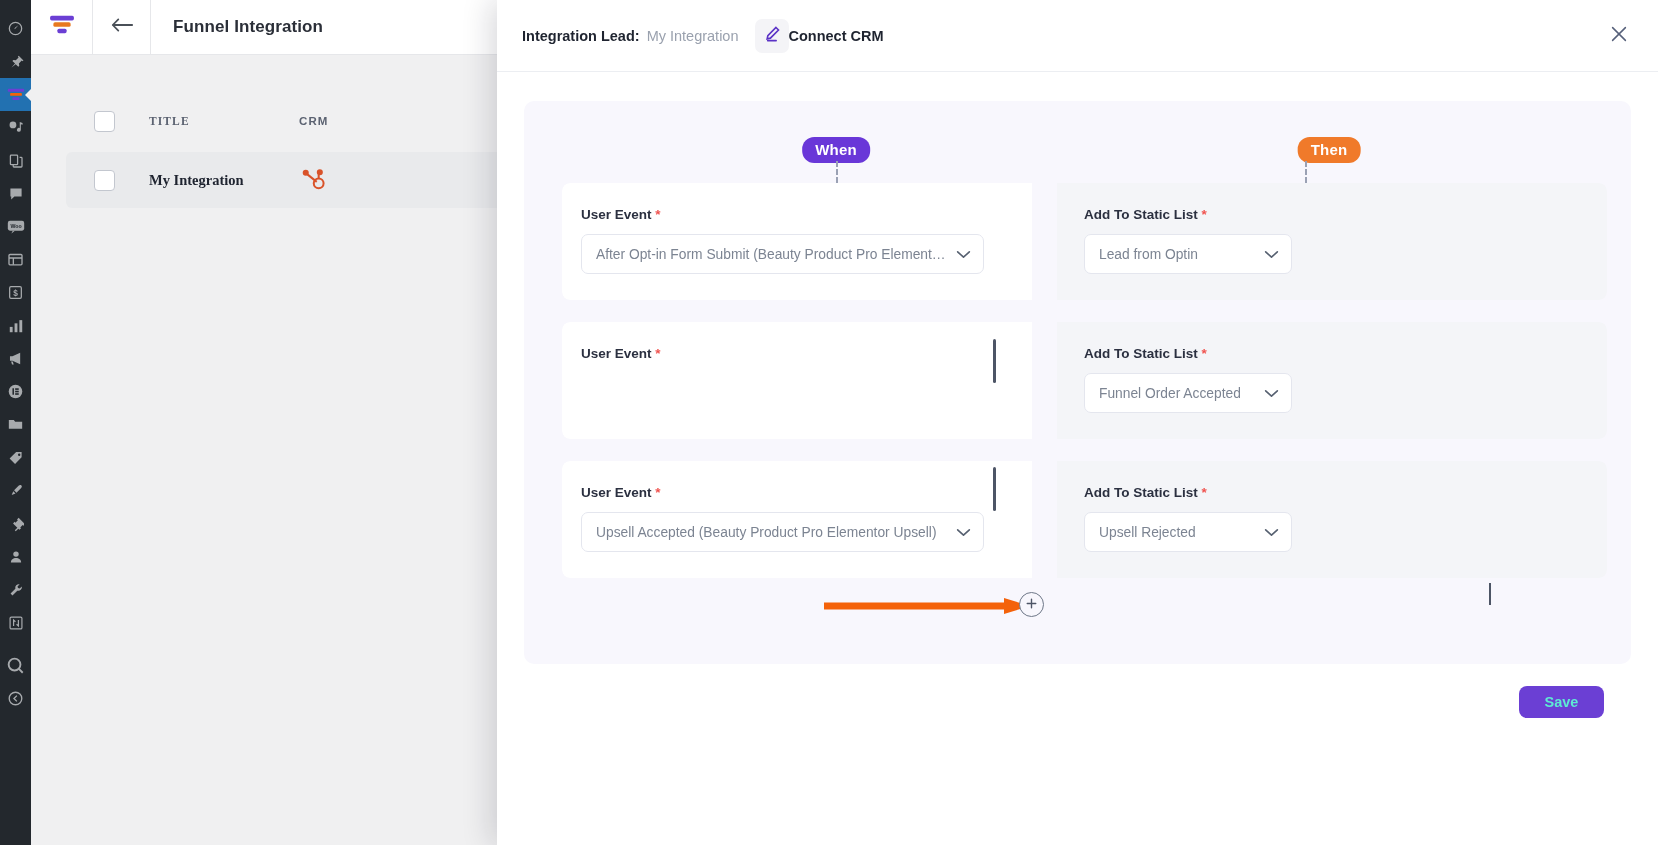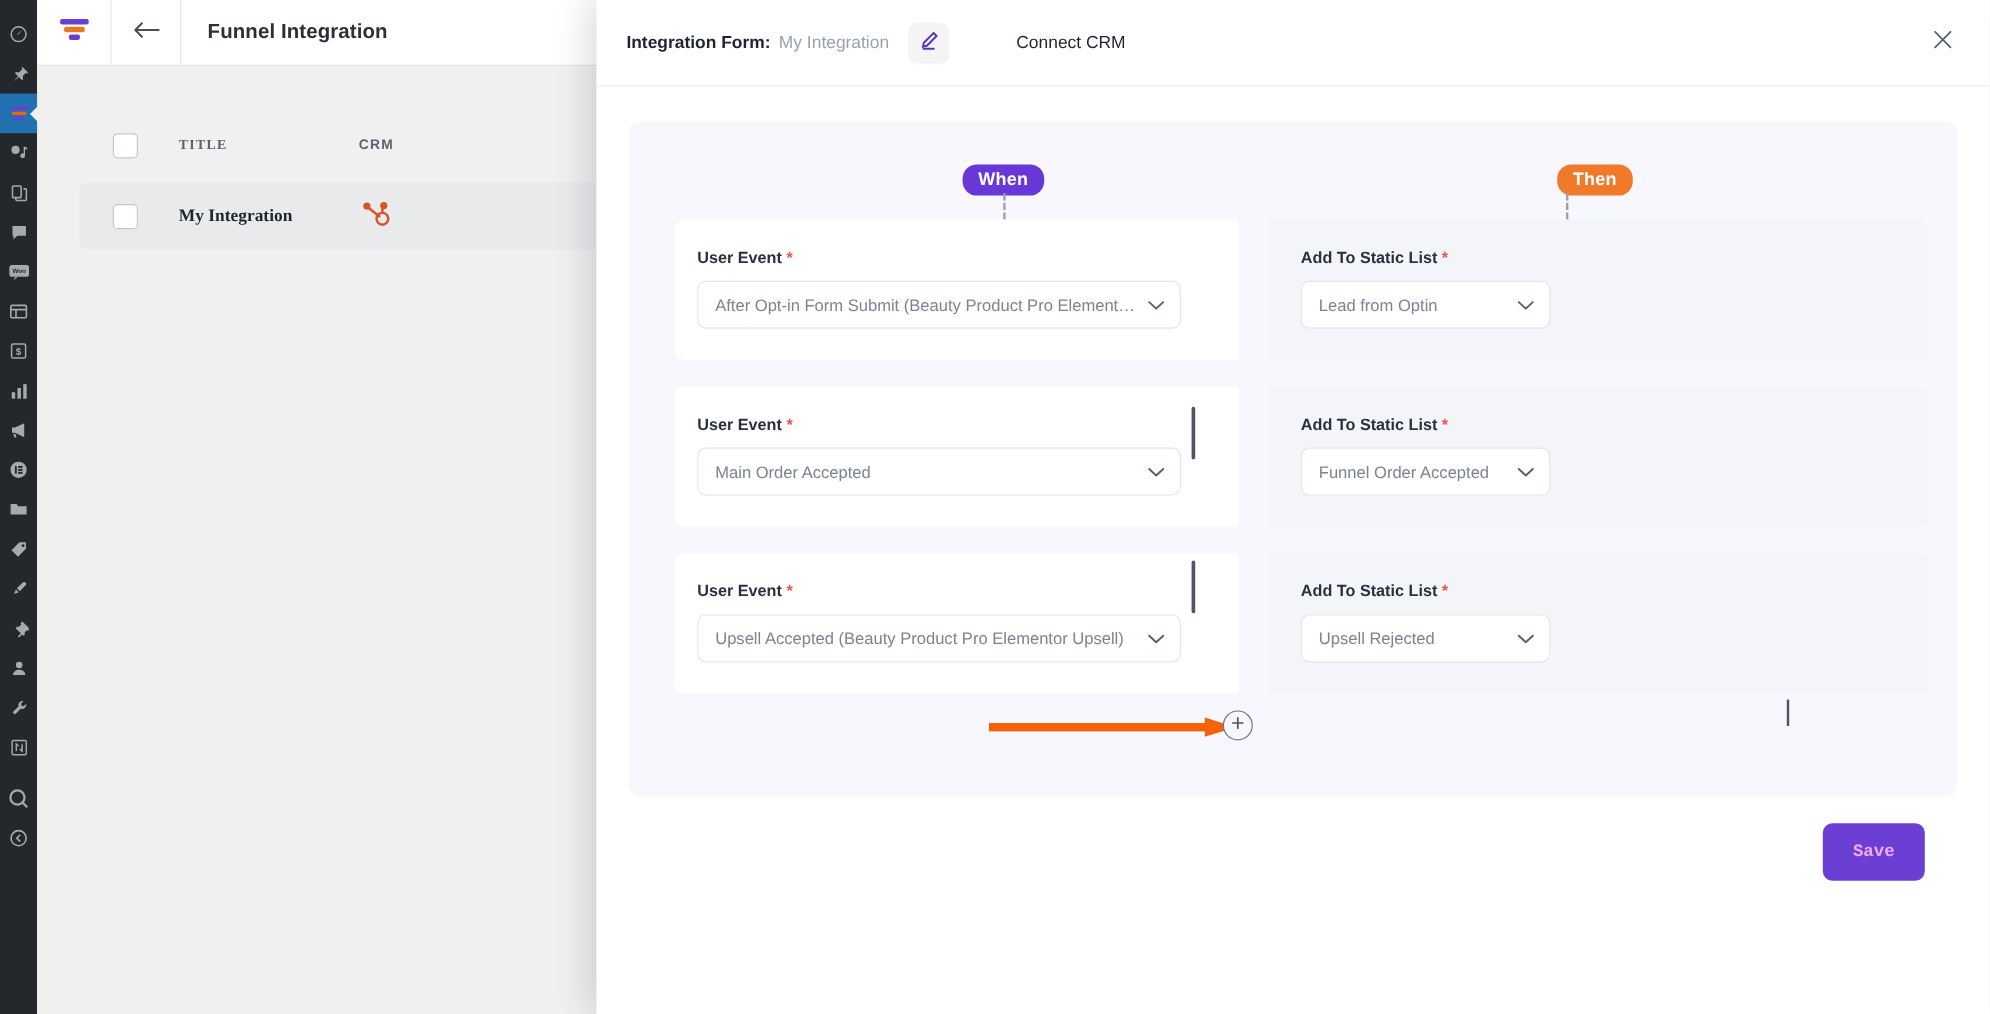--- a/index.html
+++ b/index.html
@@ -101,21 +101,21 @@
     position: relative;
   }
   .lbl-strong { font-size: 14.5px; font-weight: 700; color: #1f2430; }
   .lbl-value  { font-size: 14.5px; color: #9aa1ae; margin-left: 7px; }
   .edit-btn {
     width: 34px; height: 34px; margin-left: 16px;
     background: #f4f4f7; border-radius: 7px;
     display: flex; align-items: center; justify-content: center;
     cursor: pointer; border: none;
   }
-  .crm-label { font-size: 14.5px; font-weight: 400; color: #1f2430; margin-left: 56px; }
+  .crm-label { font-size: 14.5px; font-weight: 700; color: #1f2430; }
   .crm-select {
     margin-left: 14px; width: 180px; height: 40px;
     border: 1.6px solid #8a5ae0; border-radius: 7px;
     background: #faf8ff;
     display: flex; align-items: center; justify-content: space-between;
     padding: 0 13px 0 15px;
     font-size: 14px; color: #6a7180; cursor: pointer;
   }
   .close-x {
     position: absolute; right: 26px; top: 50%; transform: translateY(-50%);
@@ -206,24 +206,24 @@
   .plus-stem {
     position: absolute; left: 469px; top: -10px;
     width: 2px; height: 22px; background: #4d5566;
   }
 
   .footer-bar {
     padding: 22px 27px 0 27px;
     display: flex; justify-content: flex-end;
   }
   .save-btn {
-    background: #6b3fd4; color: #f0abfc; border: none;
-    width: 85px; height: 48px; border-radius: 8px;
+    background: #6b3fd4; color: #5eead4; border: none;
+    width: 85px; height: 32px; border-radius: 8px;
     font-size: 14.5px; font-weight: 700; cursor: pointer;
-    font-family: Liberation Mono, monospace;
+    font-family: Liberation Sans, sans-serif;
   }
 </style>
 </head>
 <body>
 
 <div id="root">
 
   <div class="wp-sidebar">
     <div class="wp-item">
       <span>
@@ -433,21 +433,21 @@
             </svg>
           </span>
         </div>
       </div>
     </div>
   </div>
 
   <div class="modal">
 
     <div class="modal-header">
-      <span class="lbl-strong">Integration Form:</span>
+      <span class="lbl-strong">Integration Lead:</span>
       <span class="lbl-value">My Integration</span>
       <button class="edit-btn">
         <span>
           <svg width="18" height="18" viewBox="0 0 20 20" fill="none" stroke="#5b32c6" stroke-width="1.8" stroke-linecap="round">
               <path d="M14.4 2.8l2.8 2.8-9 9-3.6.8.8-3.6z"></path>
               <path d="M5.2 17.4h9.4"></path>
             </svg>
         </span>
       </button>
       <span class="crm-label">Connect CRM</span>
@@ -487,26 +487,20 @@
                   <span class="sel-text">Lead from Optin</span>
                   <span class="chev"><svg width="15" height="9" viewBox="0 0 16 10" fill="none" stroke="#566070" stroke-width="1.8" stroke-linecap="round" stroke-linejoin="round">
                       <path d="M1.5 2l6.5 6 6.5-6"></path>
                     </svg></span>
                 </div>
               </div>
             </div>
             <div class="rule-row">
               <div class="cell-when">
                 <div class="field-label"><span>User Event</span> <span class="req">*</span></div>
-                <div class="select wide">
-                  <span class="sel-text">Main Order Accepted</span>
-                  <span class="chev"><svg width="15" height="9" viewBox="0 0 16 10" fill="none" stroke="#566070" stroke-width="1.8" stroke-linecap="round" stroke-linejoin="round">
-                      <path d="M1.5 2l6.5 6 6.5-6"></path>
-                    </svg></span>
-                </div>
               </div>
               <div class="cell-then">
                 <div class="field-label"><span>Add To Static List</span> <span class="req">*</span></div>
                 <div class="select narrow">
                   <span class="sel-text">Funnel Order Accepted</span>
                   <span class="chev"><svg width="15" height="9" viewBox="0 0 16 10" fill="none" stroke="#566070" stroke-width="1.8" stroke-linecap="round" stroke-linejoin="round">
                       <path d="M1.5 2l6.5 6 6.5-6"></path>
                     </svg></span>
                 </div>
               </div>

